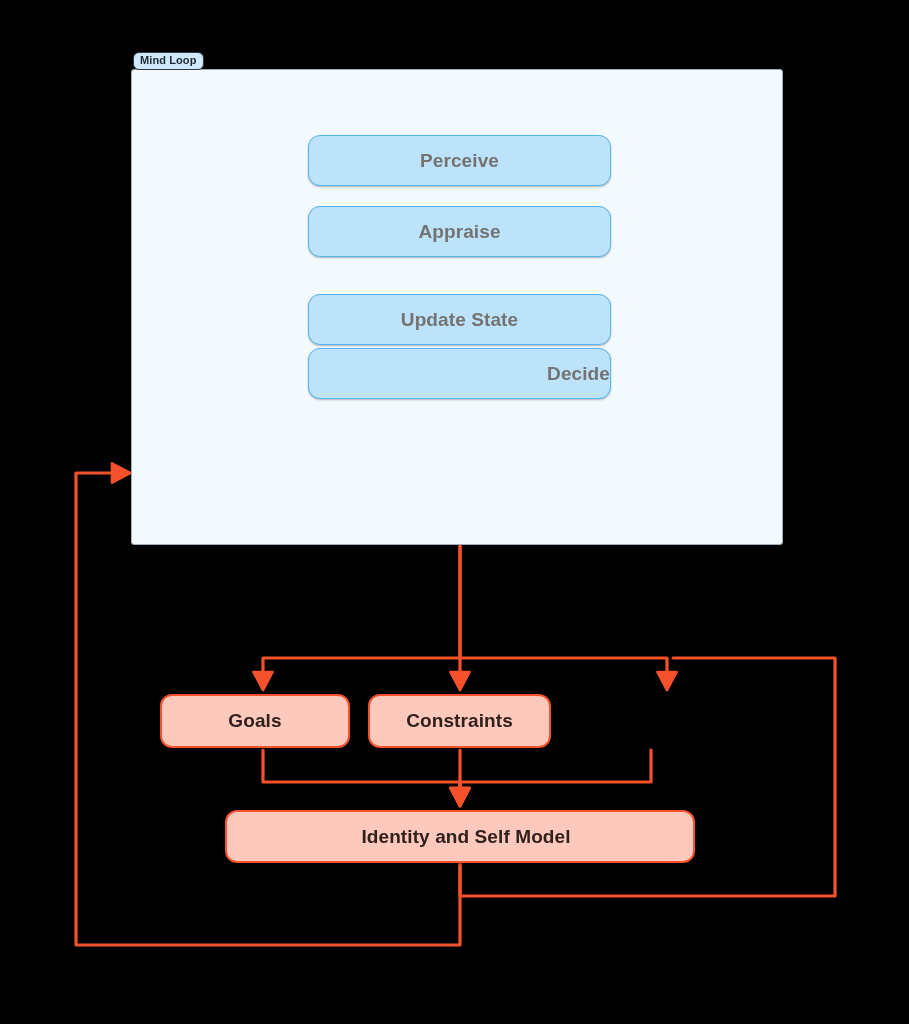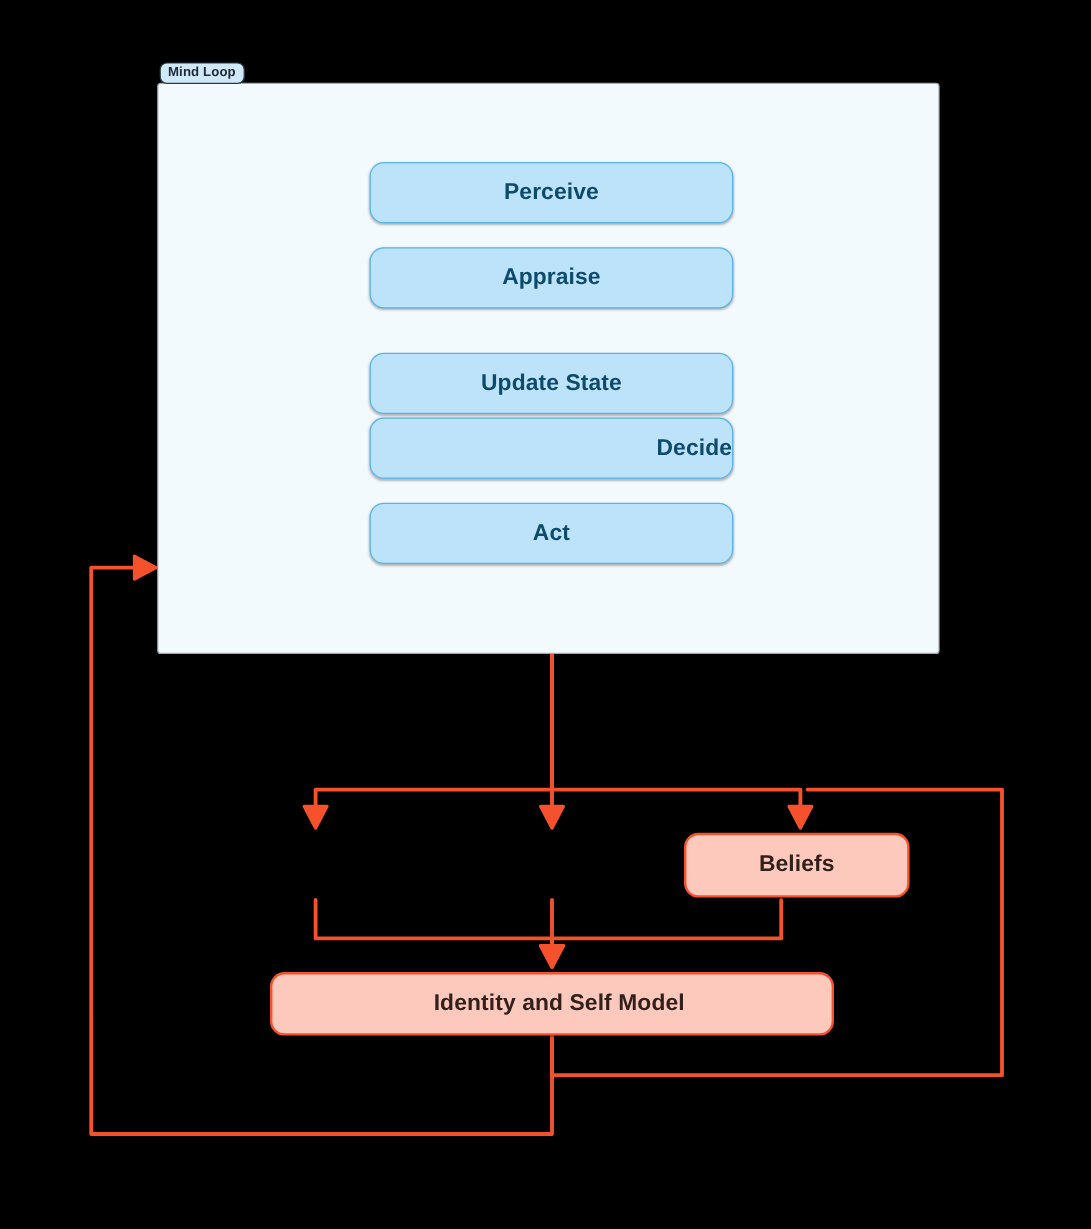--- a/index.html
+++ b/index.html
@@ -70,21 +70,21 @@
   .node span {
     font-weight: 700;
     letter-spacing: .1px;
   }
   .node-blue {
     background: #bde3fb;
     border: 1.6px solid #57b4ef;
     box-shadow: 0 1px 2px rgba(0,0,0,.28);
   }
   .node-blue span {
-    color: #0c4a6e;
+    color: #737373;
     font-size: 19px;
   }
   .node-pink {
     background: #fdc9bd;
     border: 2.2px solid #f4512c;
     box-shadow: 0 1px 2px rgba(0,0,0,.35);
   }
   .node-pink span {
     color: #32201c;
     font-size: 19px;
@@ -158,24 +158,24 @@
   </div>
   <div class="node node-blue" id="n-appraise">
     <span>Appraise</span>
   </div>
   <div class="node node-blue" id="n-update">
     <span>Update State</span>
   </div>
   <div class="node node-blue" id="n-decide">
     <span>Decide</span>
   </div>
-  <div class="node node-blue" id="n-act">
-    <span>Act</span>
+
+  <div class="node node-pink" id="n-goals">
+    <span>Goals</span>
   </div>
-
-  <div class="node node-pink" id="n-beliefs">
-    <span>Beliefs</span>
+  <div class="node node-pink" id="n-constraints">
+    <span>Constraints</span>
   </div>
   <div class="node node-pink" id="n-identity">
     <span>Identity and Self Model</span>
   </div>
 
 </div>
 
 </body></html>

